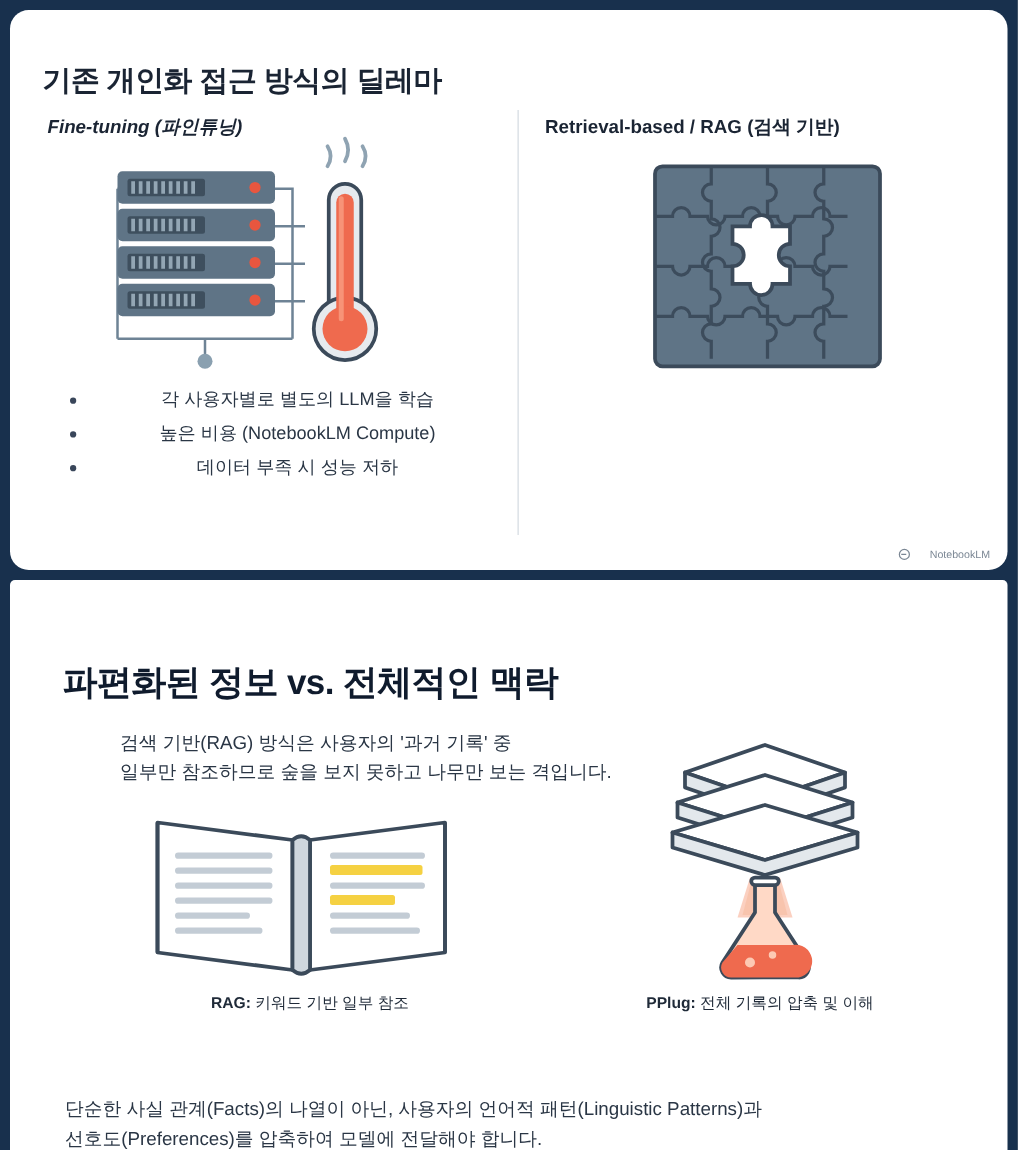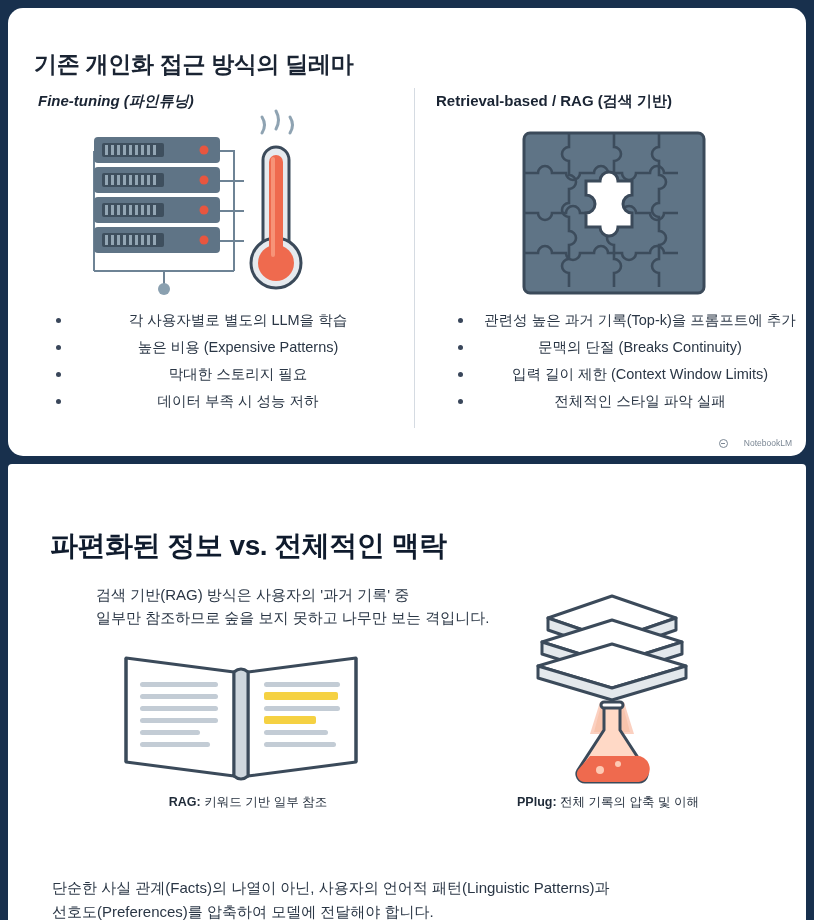--- a/index.html
+++ b/index.html
@@ -275,22 +275,21 @@
             <circle cx="242" cy="152" r="25" fill="#e6eaee" stroke="#3b4a5a" stroke-width="3"></circle>
             <rect x="235" y="44" width="14" height="106" rx="7" fill="#ef6a4e"></rect>
             <circle cx="242" cy="152" r="18" fill="#ef6a4e"></circle>
             <rect x="237" y="46" width="4" height="100" rx="2" fill="#f79377"></rect>
           </g>
         </svg>
       </div>
 
       <ul class="bullets">
         <li>각 사용자별로 별도의 LLM을 학습</li>
-        <li>높은 비용 (Expensive Patterns)</li>
-        <li>막대한 스토리지 필요</li>
+        <li>높은 비용 (NotebookLM Compute)</li>
         <li>데이터 부족 시 성능 저하</li>
       </ul>
     </div>
 
     <div class="col right">
       <div class="col-head">Retrieval-based / RAG (검색 기반)</div>
 
       <div class="art">
         <svg width="372" height="200" viewBox="0 0 372 200">
           <g transform="translate(88,22)">
@@ -306,26 +305,20 @@
 
             <path d="M62 48
                      h14 a9 9 0 0 1 18 0 h14
                      v14 a9 9 0 0 0 0 18 v14
                      h-14 a9 9 0 0 1 -18 0 h-14
                      v-14 a9 9 0 0 0 0 -18 z" fill="#ffffff" stroke="#3b4a5a" stroke-width="3"></path>
           </g>
         </svg>
       </div>
 
-      <ul class="bullets">
-        <li>관련성 높은 과거 기록(Top-k)을 프롬프트에 추가</li>
-        <li>문맥의 단절 (Breaks Continuity)</li>
-        <li>입력 길이 제한 (Context Window Limits)</li>
-        <li>전체적인 스타일 파악 실패</li>
-      </ul>
     </div>
 
     <div class="nblm">
       <span class="nblm-mark"></span>
       <span>NotebookLM</span>
     </div>
   </section>
 
   <section class="slide2">
 

